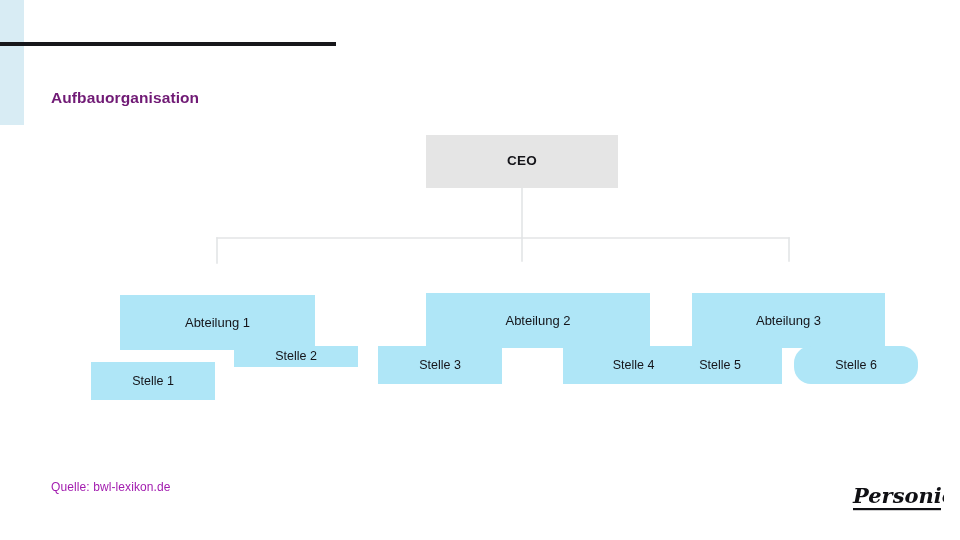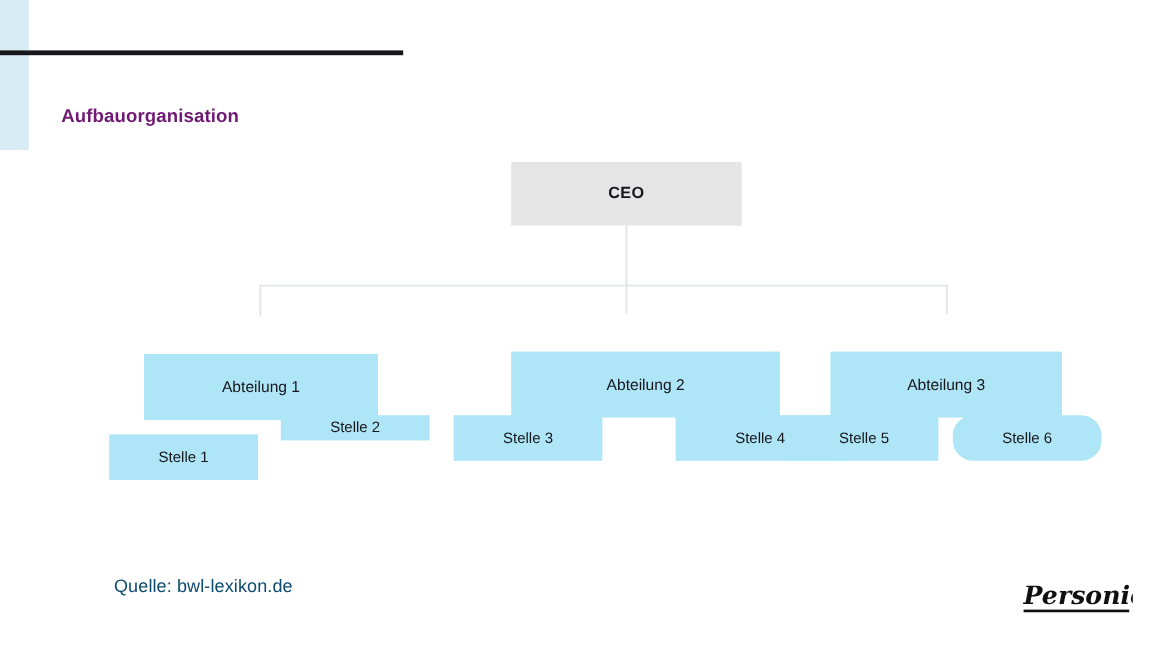--- a/index.html
+++ b/index.html
@@ -46,24 +46,23 @@
     top: 89px;
     font-size: 15.5px;
     font-weight: bold;
     color: #701a75;
     letter-spacing: 0.1px;
   }
   .source-note {
     position: absolute;
     left: 51px;
     top: 480px;
-    font-size: 15px;
-    color: #0c4a6e;
+    font-size: 12px;
+    color: #a21caf;
     letter-spacing: 0.1px;
-    margin-left: 44px;
   }
 
   
   .brand-logo {
     position: absolute;
     left: 852px;
     top: 482px;
     width: 92px;
     height: 34px;
   }

